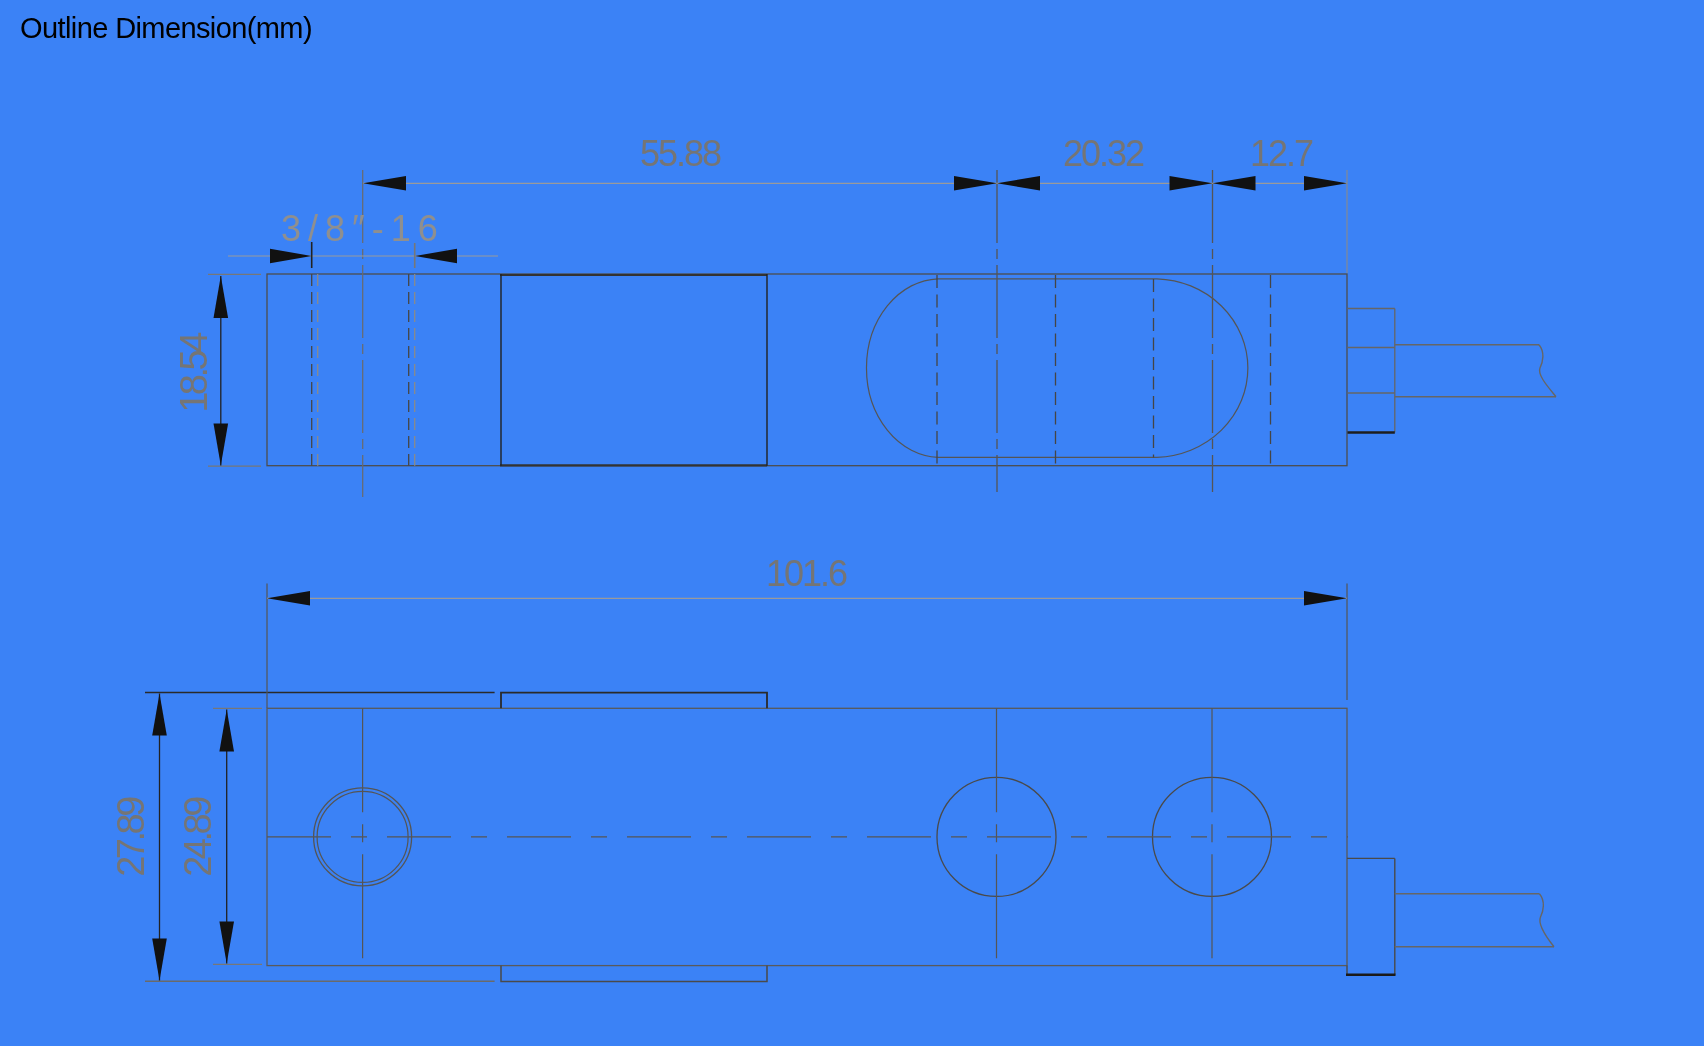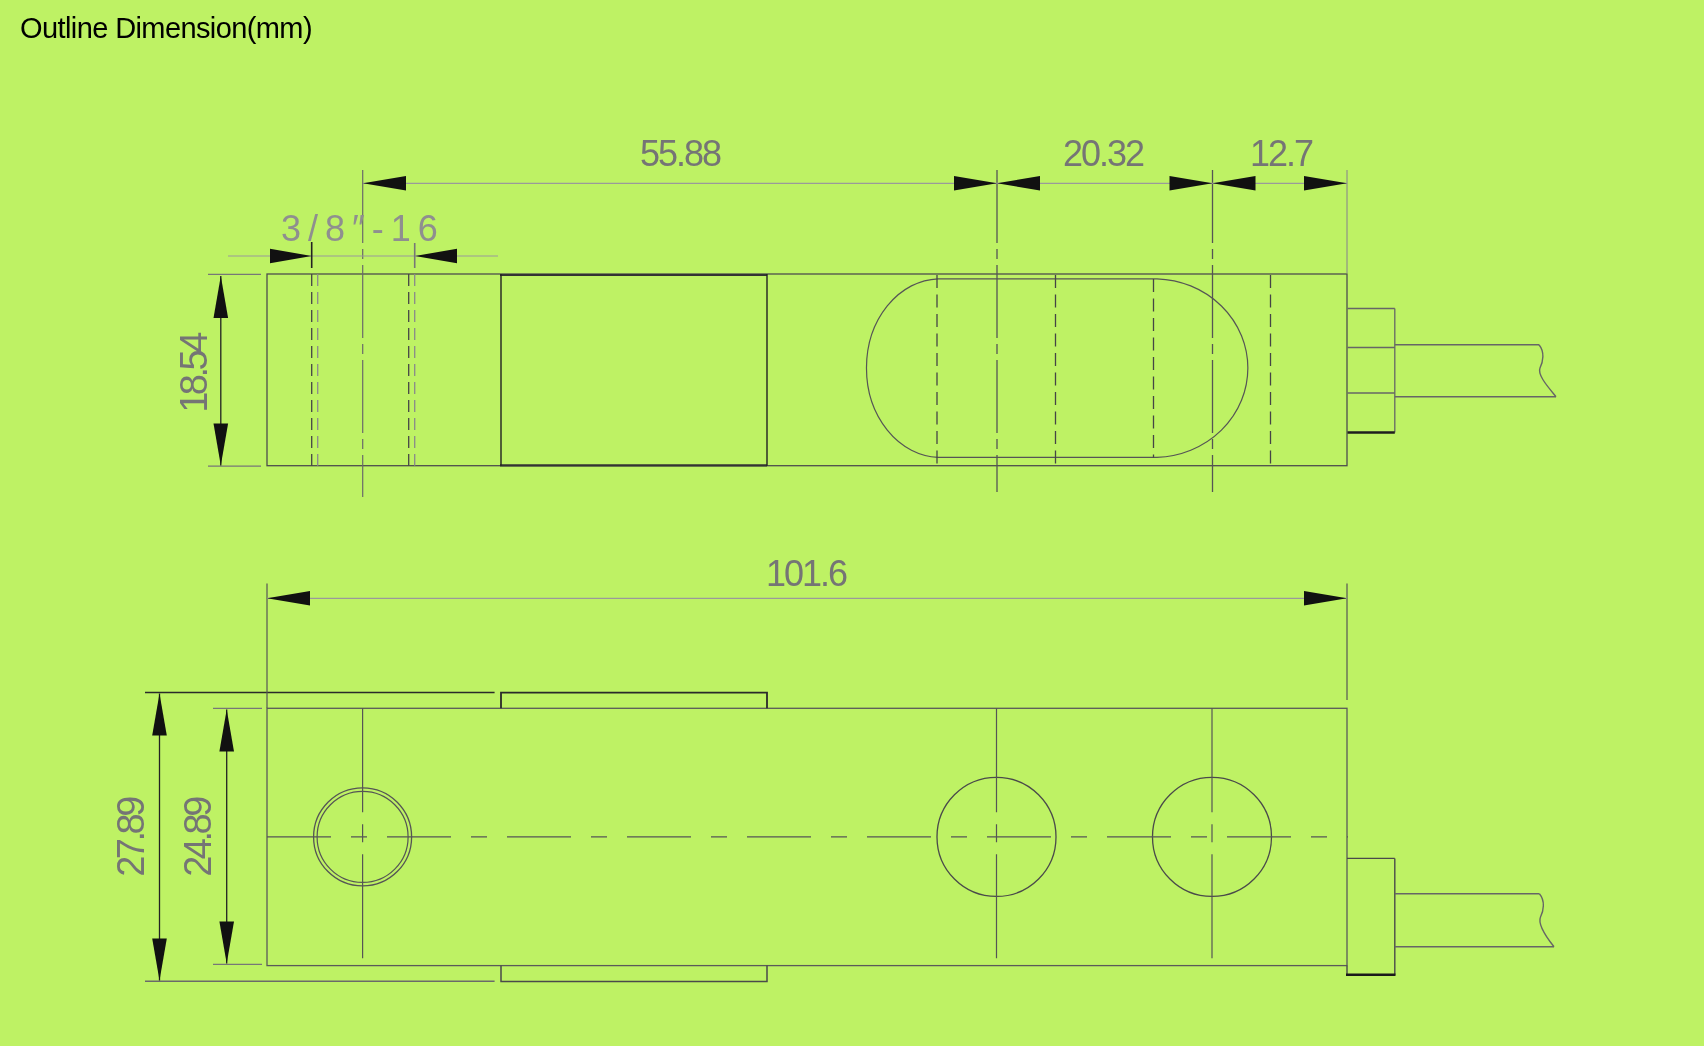--- a/index.html
+++ b/index.html
@@ -1,16 +1,16 @@
 <!DOCTYPE html>
 <html><head>
 <meta charset="utf-8">
 <style>
   html,body{margin:0;padding:0;background:#ffffff;}
-  .page{position:relative;width:1704px;height:1046px;background:#bef264;overflow:hidden;}
+  .page{position:relative;width:1704px;height:1046px;background:#3b82f6;overflow:hidden;}
   svg{position:absolute;left:0;top:0;}
   text{font-family:"Liberation Sans",sans-serif;}
 </style>
 </head>
 <body>
 <div class="page">
 <svg width="1704" height="1046" viewBox="0 0 1704 1046">
 
   <text x="20" y="38" font-size="29" letter-spacing="-0.6" fill="#000000">Outline Dimension(mm)</text>
 

